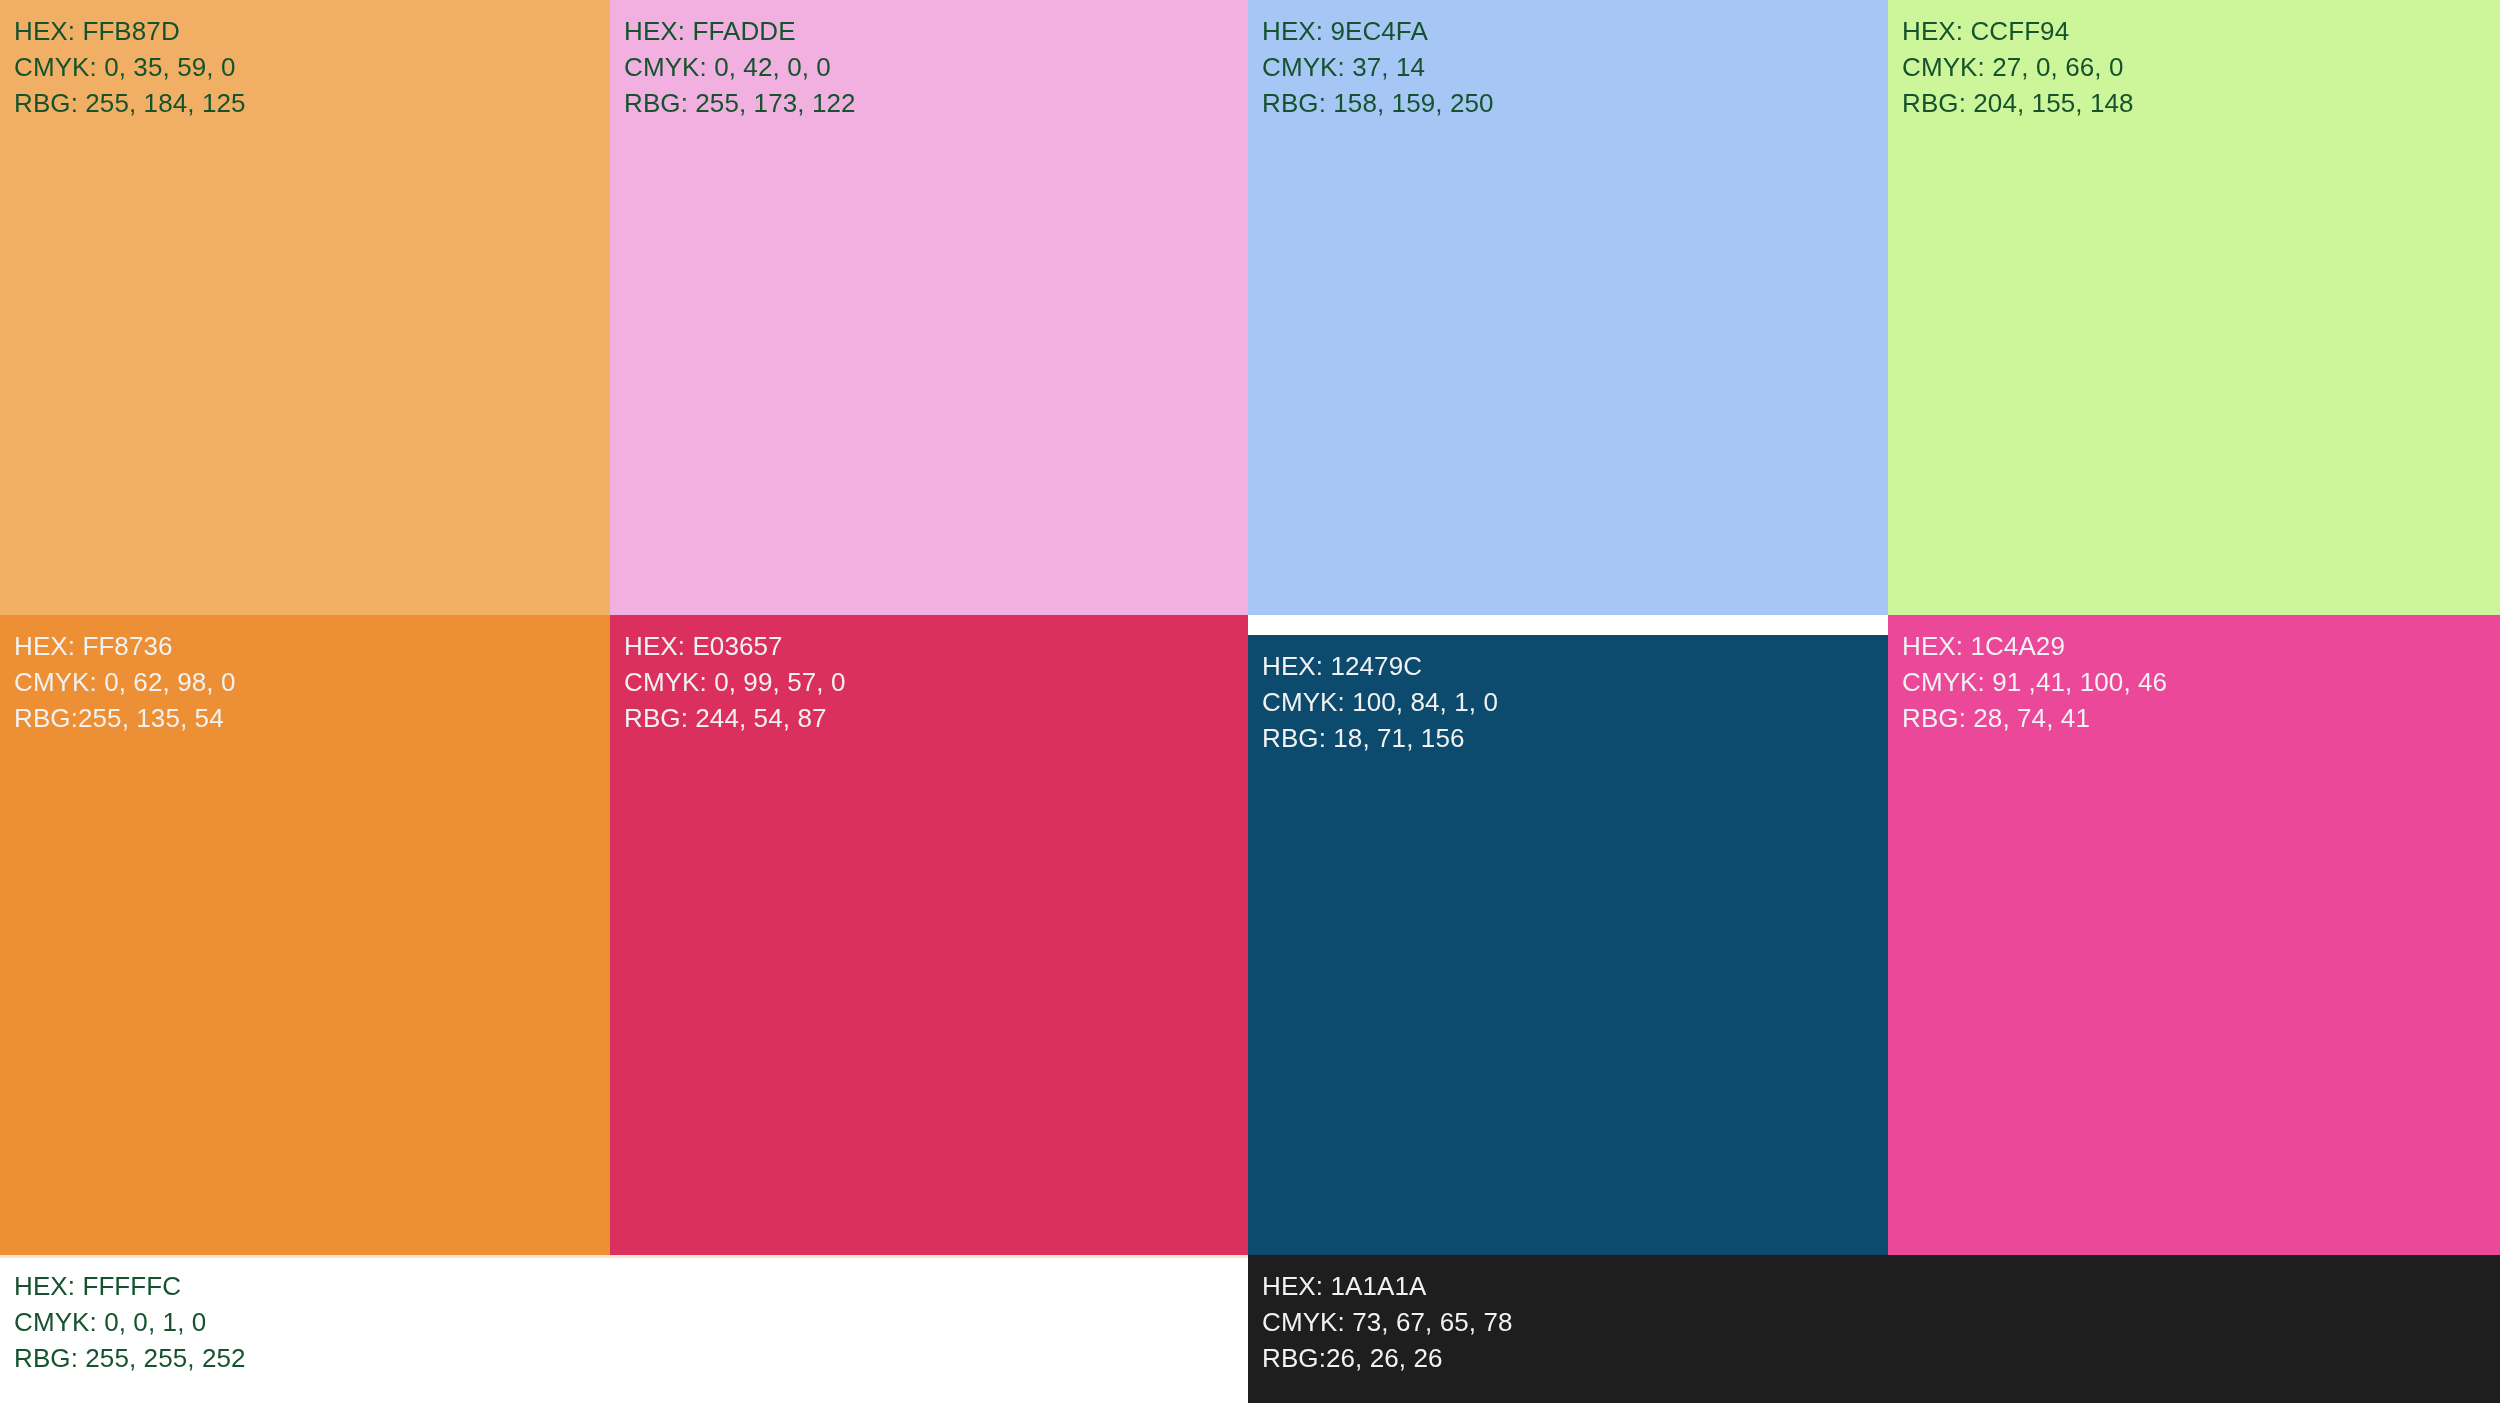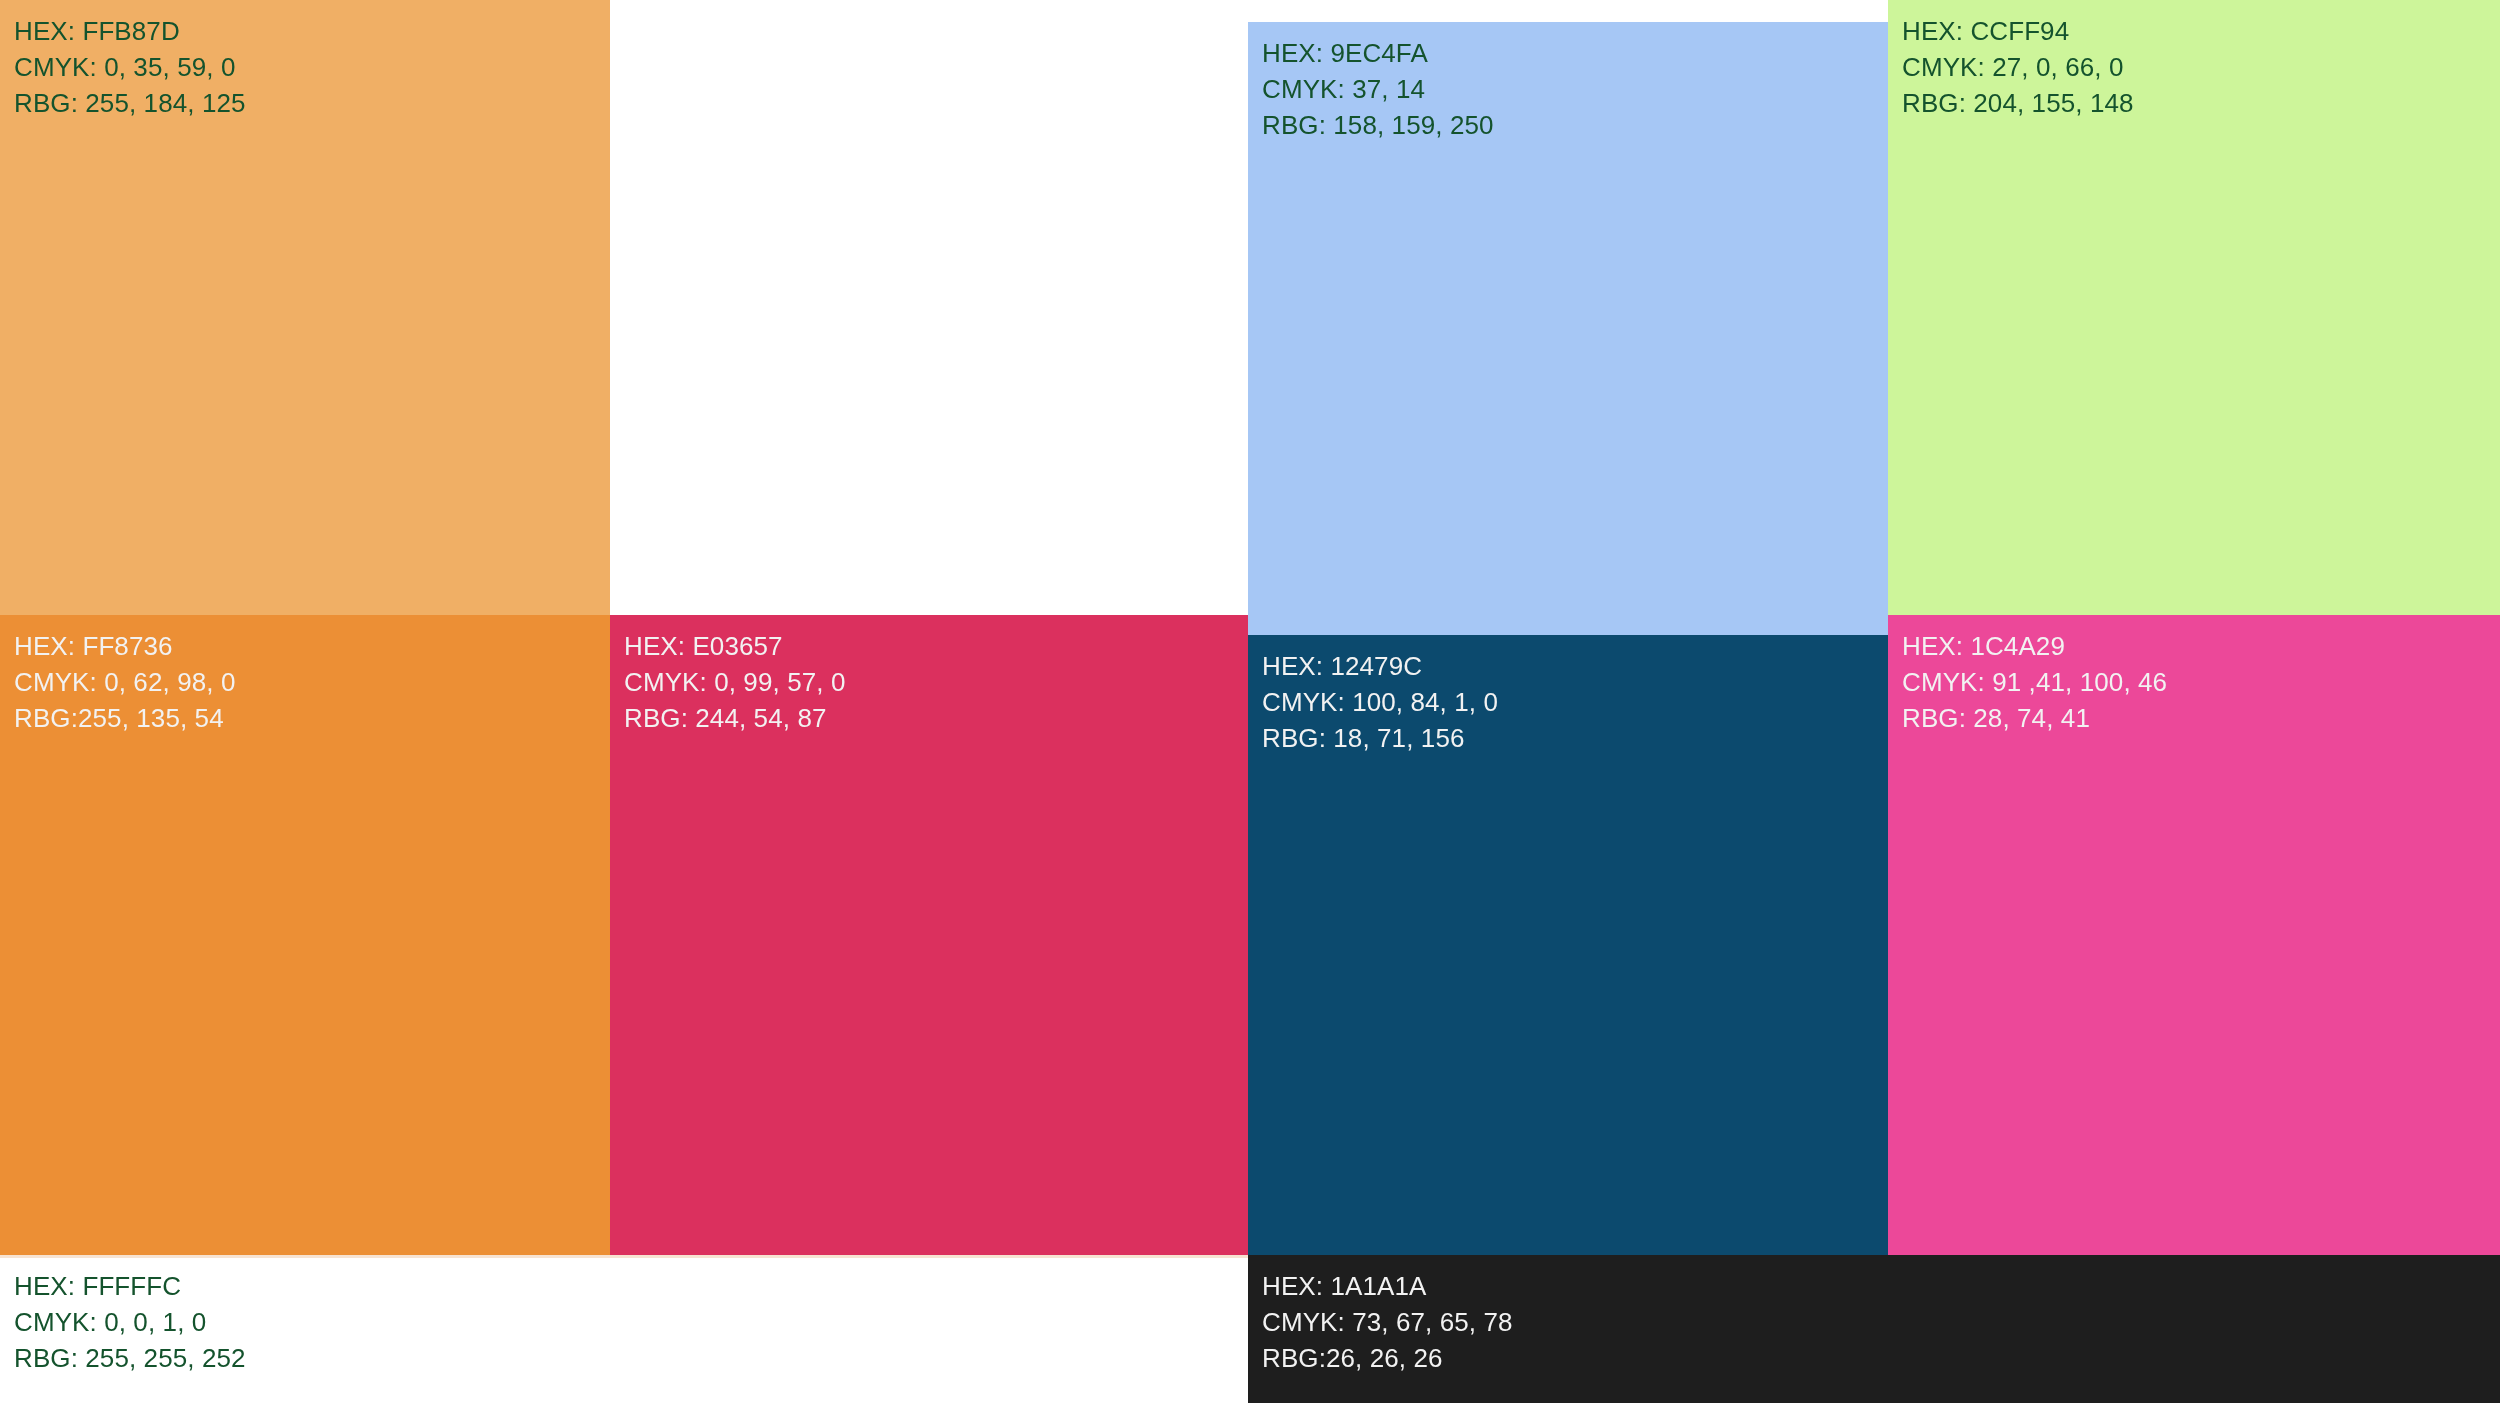--- a/index.html
+++ b/index.html
@@ -71,22 +71,29 @@
 <div class="palette">
 
   <div class="swatch r1 c1 tone-dark" style="background-color: rgb(240, 175, 101);">
     <div class="swatch-info">
       <span class="line">HEX: FFB87D</span>
       <span class="line">CMYK: 0, 35, 59, 0</span>
       <span class="line">RBG: 255, 184, 125</span>
     </div>
   </div>
 
+  <div class="swatch r1 c2 tone-dark" style="background-color: rgb(241, 176, 223);">
+    <div class="swatch-info">
+      <span class="line">HEX: FFADDE</span>
+      <span class="line">CMYK: 0, 42, 0, 0</span>
+      <span class="line">RBG: 255, 173, 122</span>
+    </div>
+  </div>
 
-  <div class="swatch r1 c3 tone-dark" style="background-color: rgb(166, 199, 245); margin-top: 22px;">
+  <div class="swatch r1 c3 tone-dark" style="background-color: rgb(166, 199, 245);">
     <div class="swatch-info">
       <span class="line">HEX: 9EC4FA</span>
       <span class="line">CMYK: 37, 14</span>
       <span class="line">RBG: 158, 159, 250</span>
     </div>
   </div>
 
   <div class="swatch r1 c4 tone-dark" style="background-color: rgb(205, 245, 154);">
     <div class="swatch-info">
       <span class="line">HEX: CCFF94</span>

